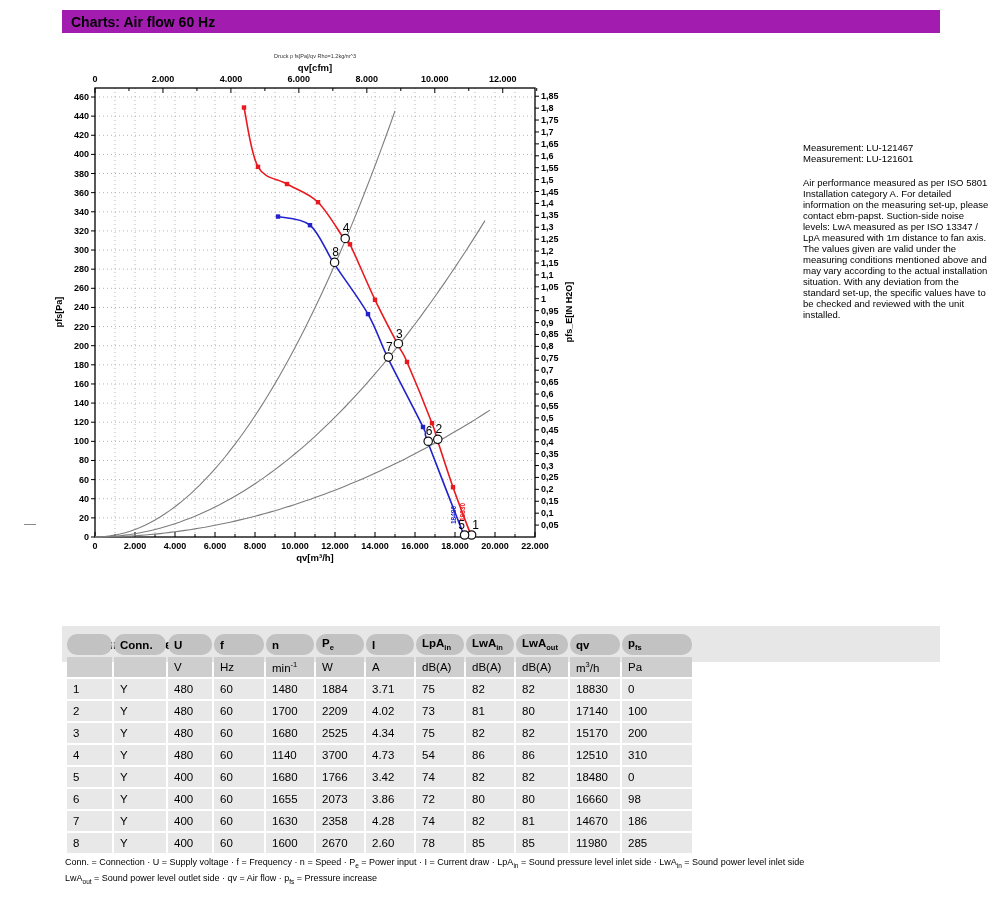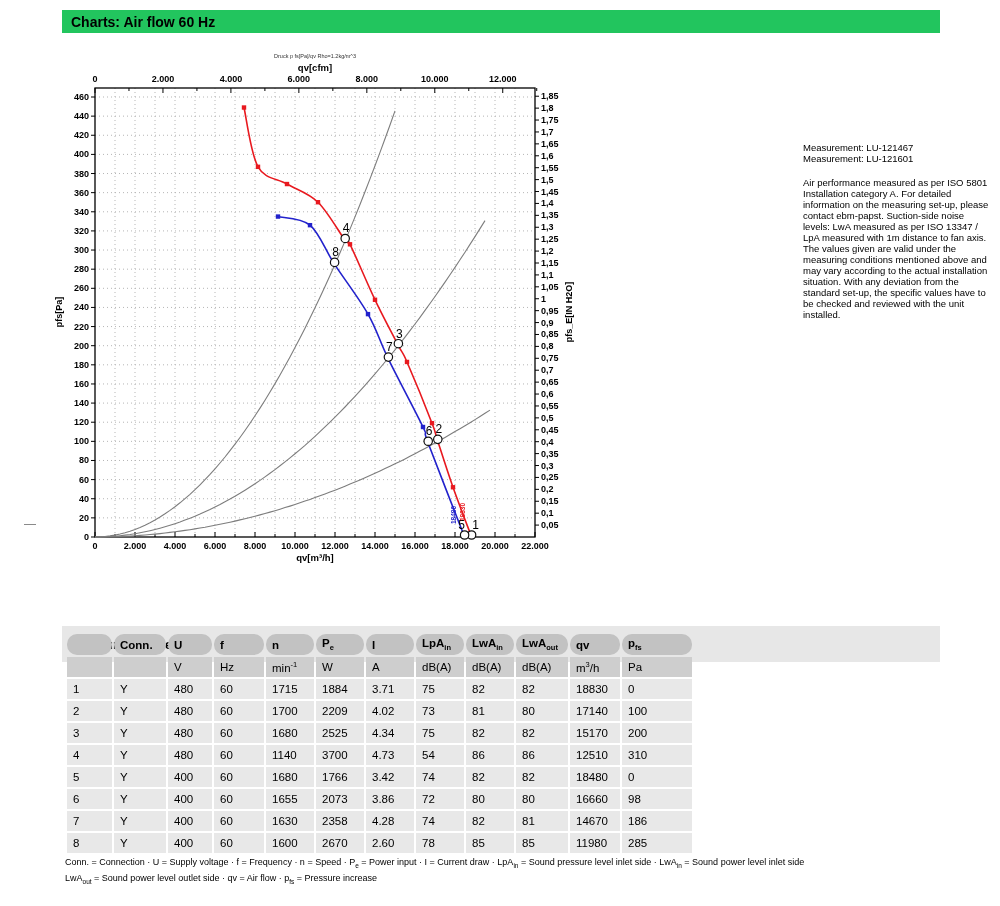--- a/index.html
+++ b/index.html
@@ -1,19 +1,19 @@
 <!DOCTYPE html>
 <html><head>
 <meta charset="utf-8">
 <style>
   html,body{margin:0;padding:0;background:#fff;}
   #page{position:relative;width:1000px;height:906px;background:#ffffff;
         font-family:"Liberation Sans",sans-serif;color:#000;overflow:hidden;}
   .bar{position:absolute;left:62px;width:878px;display:flex;align-items:center;}
-  #title-bar{top:10px;height:23px;background:#22c55e;}
+  #title-bar{top:10px;height:23px;background:#a21caf;}
   #title-bar span{font-size:14px;font-weight:bold;padding-left:9px;}
   #measured-bar{top:626px;height:36px;background:#e7e7e7;}
   #measured-bar span{font-size:13.5px;font-weight:bold;padding-left:9px;}
   #chart-svg{position:absolute;left:0;top:0;}
   #left-dash{position:absolute;left:24px;top:524px;width:12px;height:1px;background:#8a8a8a;}
   #notes{position:absolute;left:787px;top:142px;width:206px;font-size:9.5px;line-height:11px;}
   #notes .m{margin:0;padding-left:16px;}
   #notes .disc{margin-top:13px;}
   #mv-table{position:absolute;left:65px;top:632px;border-collapse:separate;border-spacing:2px;}
   #mv-table th,#mv-table td{font-size:11.5px;text-align:left;padding:0 0 0 6px;height:20px;
@@ -361,21 +361,21 @@
           <td>m<sup>3</sup>/h</td>
           <td>Pa</td>
         </tr>
       </thead>
     <tbody>
         <tr>
           <td>1</td>
           <td>Y</td>
           <td>480</td>
           <td>60</td>
-          <td>1715</td>
+          <td>1480</td>
           <td>1884</td>
           <td>3.71</td>
           <td>75</td>
           <td>82</td>
           <td>82</td>
           <td>18830</td>
           <td>0</td>
         </tr>
         <tr>
           <td>2</td>

